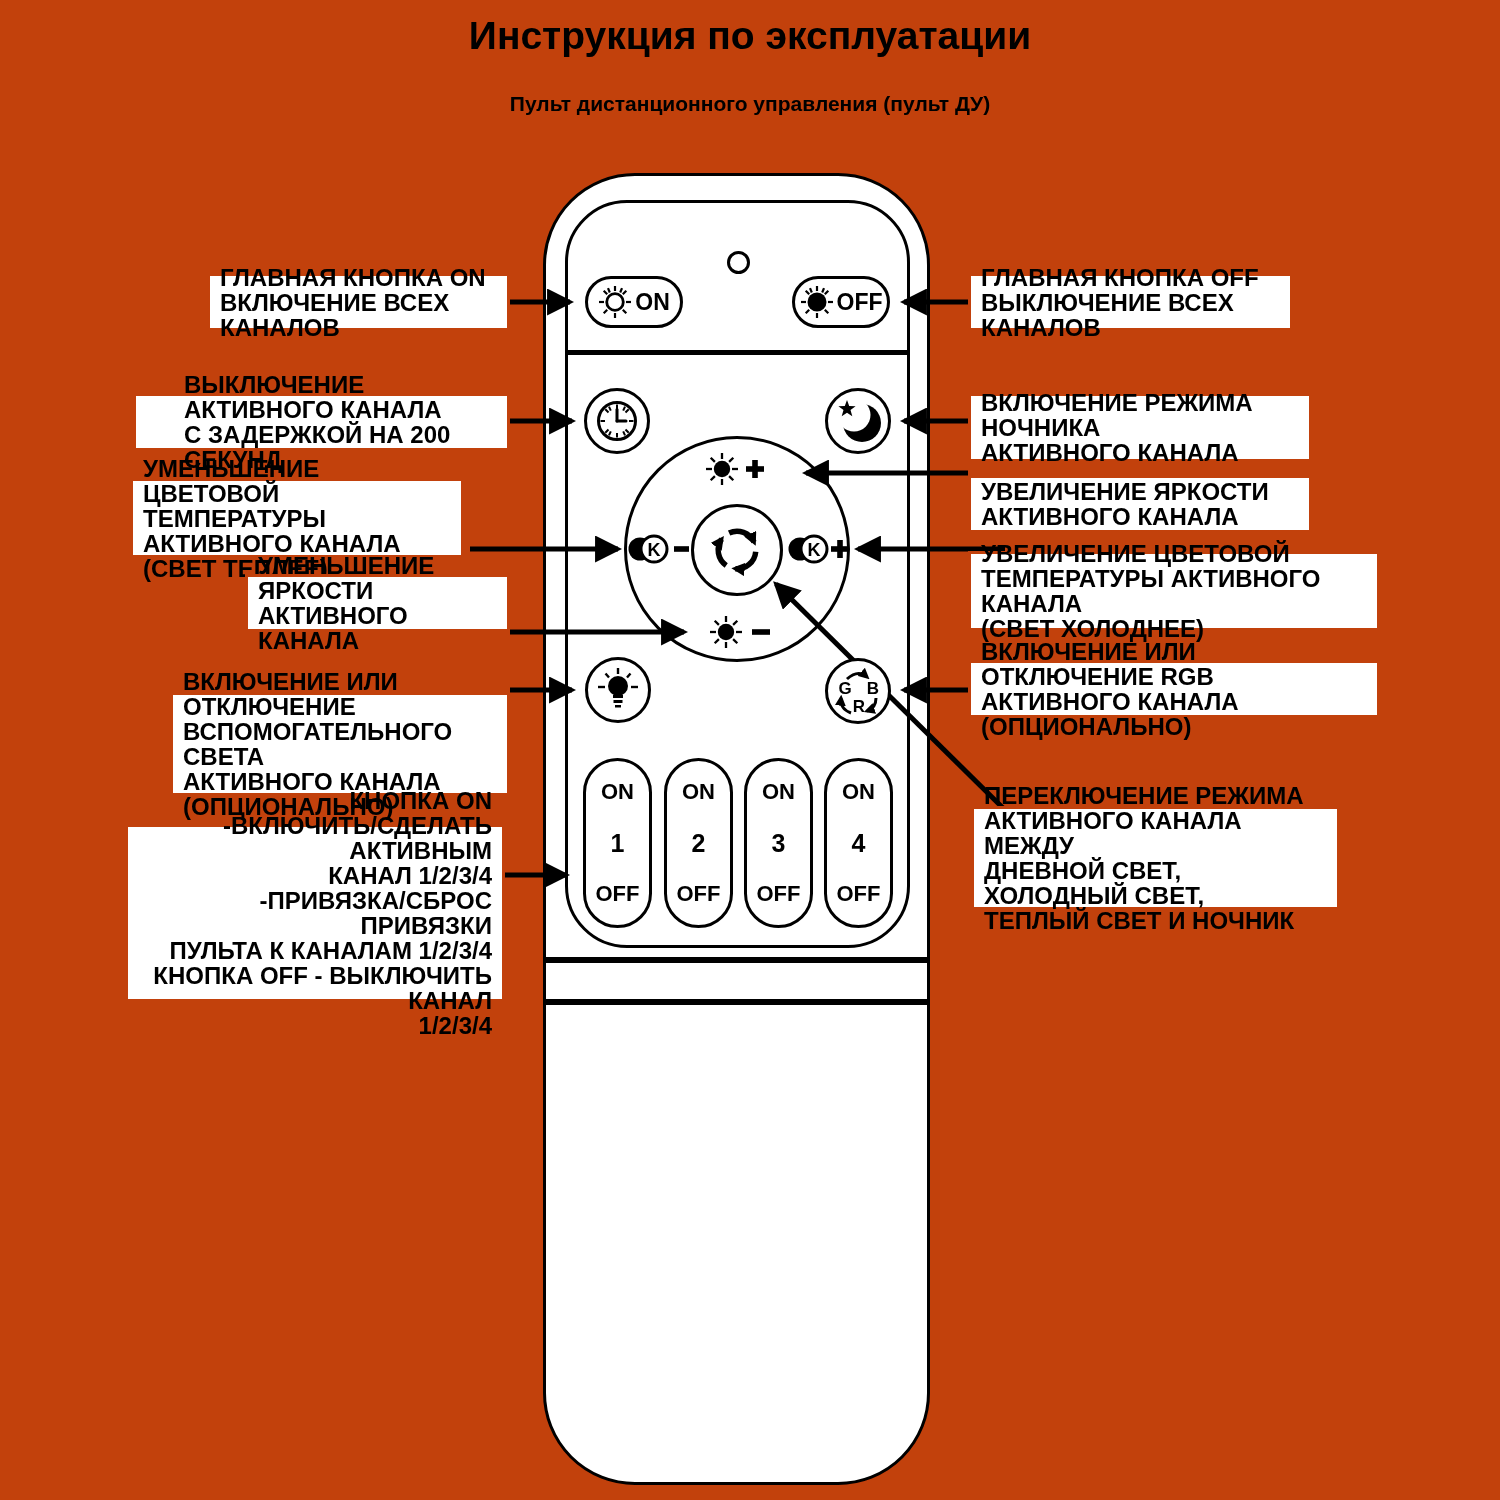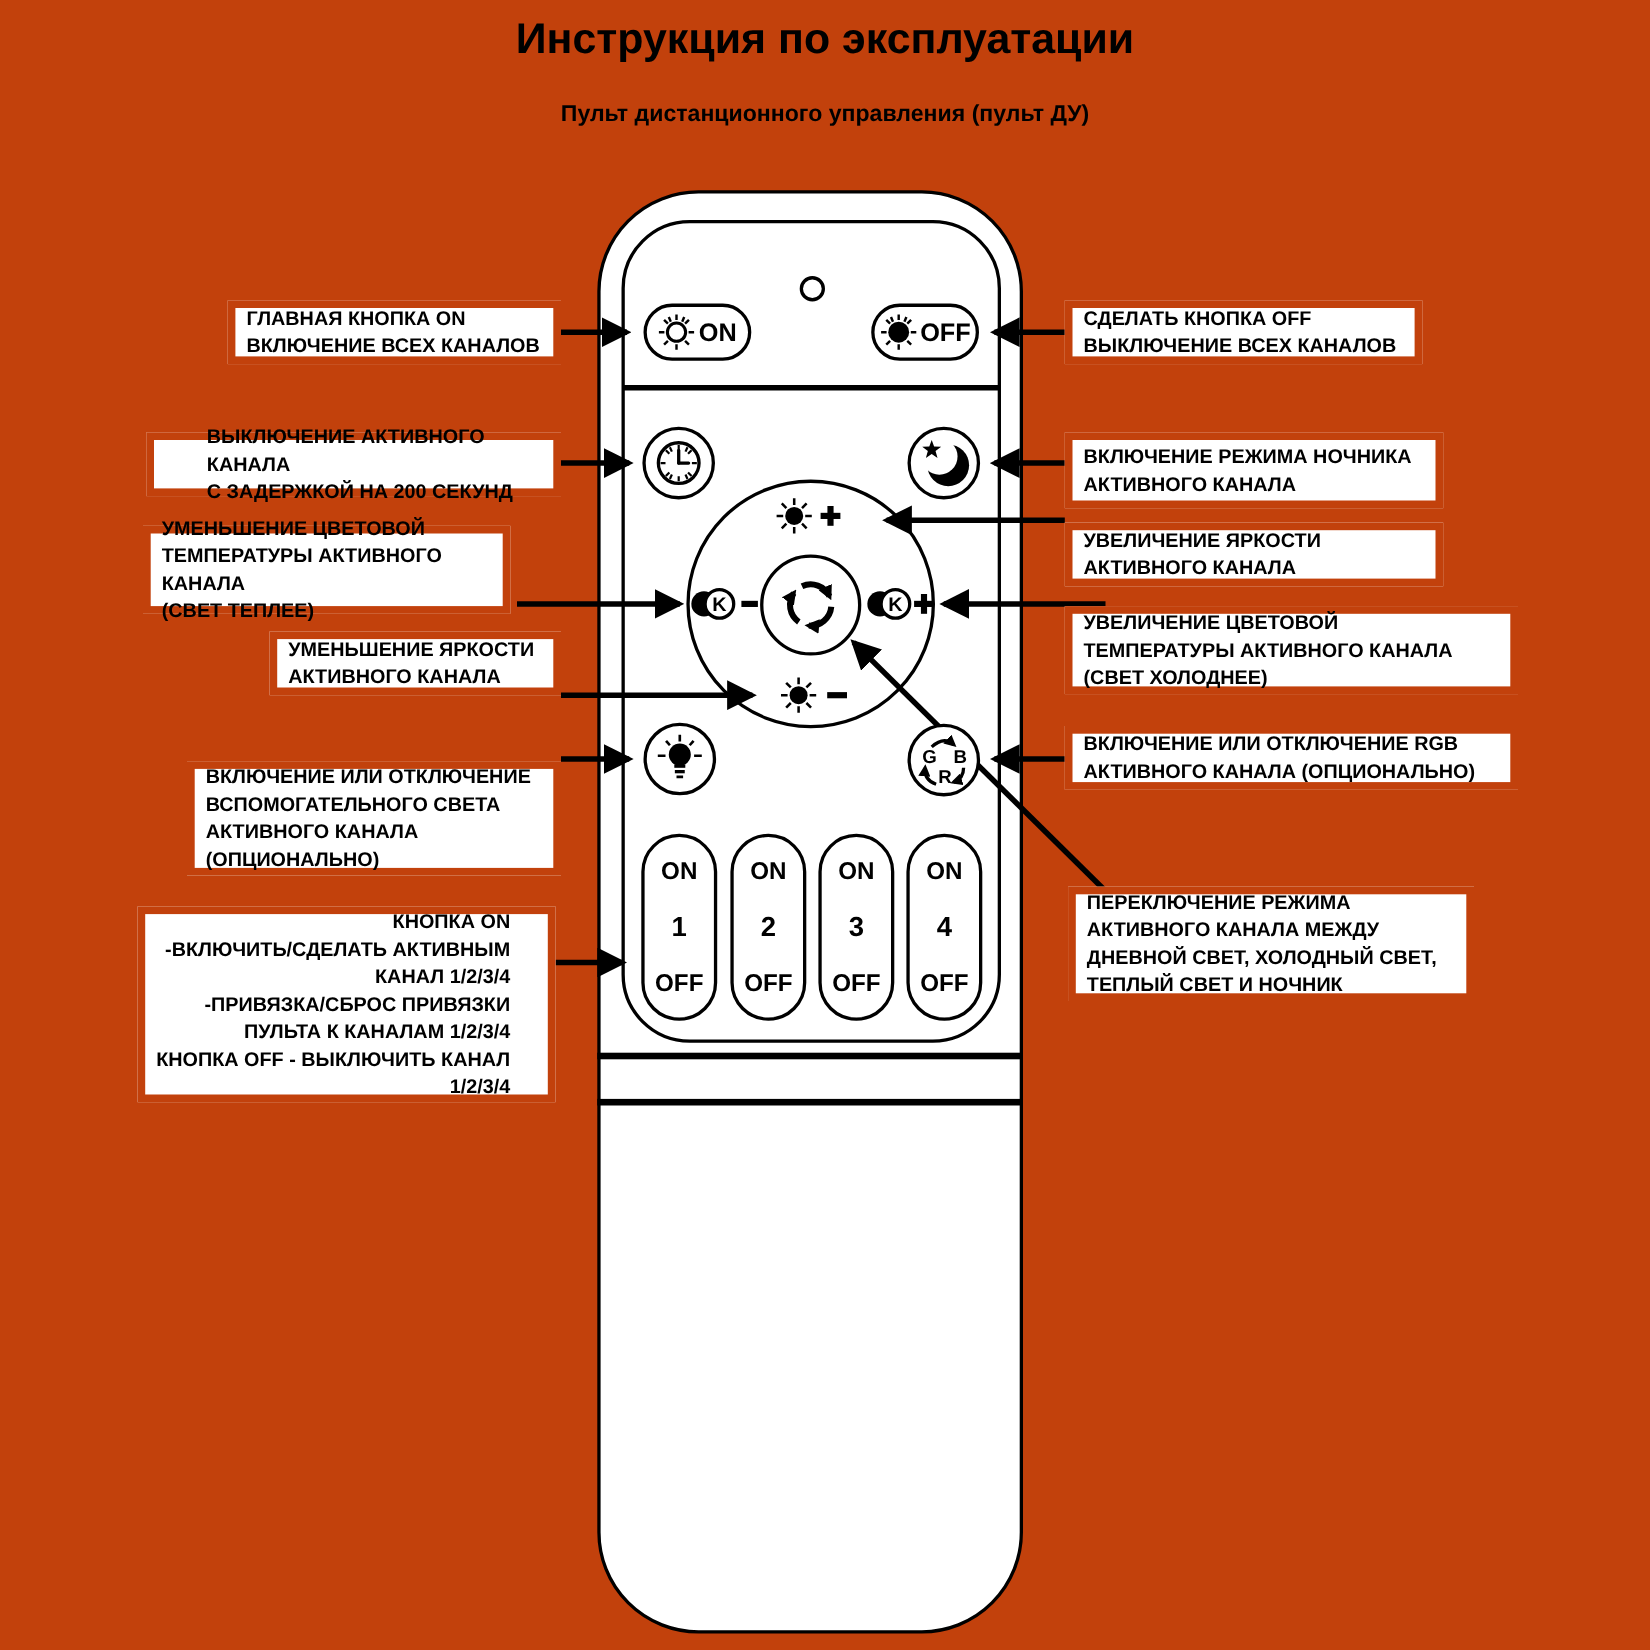--- a/index.html
+++ b/index.html
@@ -1,21 +1,21 @@
 <!DOCTYPE html>
 <html><head>
 <meta charset="utf-8">
 <style>
   html,body{margin:0;padding:0;background:#fff;}
   .stage{position:relative;width:1500px;height:1500px;background:#c2410c;overflow:hidden;
          font-family:"Liberation Sans",sans-serif;color:#000;}
   .abs{position:absolute;box-sizing:border-box;}
   .title{left:0;top:14px;width:1500px;text-align:center;font-size:39px;font-weight:bold;}
   .subtitle{left:0;top:92px;width:1500px;text-align:center;font-size:21px;font-weight:bold;}
-  .callout{border:7px solid #c2410c;background:#fff;font-weight:bold;font-size:18px;line-height:25px;
+  .callout{border:3px solid #c2410c;background:#fff;font-weight:bold;font-size:24px;line-height:25px;
            white-space:pre-line;display:flex;align-items:center;padding:2px 10px;z-index:8;}
   .body-part{border:3px solid #000;background:#fff;}
   .hline{background:#000;z-index:3;}
   .circle-btn{border:3px solid #000;border-radius:50%;background:#fff;display:flex;
               align-items:center;justify-content:center;z-index:10;}
   .pill-btn{border:3px solid #000;border-radius:28px;background:#fff;display:flex;align-items:center;
             justify-content:center;gap:3px;z-index:10;font-weight:bold;font-size:23px;}
   .ch-pill{border:3px solid #000;border-radius:36px;background:#fff;display:flex;flex-direction:column;
            align-items:center;justify-content:space-between;padding:18px 0;z-index:10;
            font-weight:bold;font-size:22px;}
@@ -269,21 +269,21 @@
 АКТИВНОГО КАНАЛА
 (ОПЦИОНАЛЬНО)</div>
   <div class="abs callout" style="left:125px;top:824px;width:380px;height:178px;text-align:right;">КНОПКА ON
 -ВКЛЮЧИТЬ/СДЕЛАТЬ АКТИВНЫМ
 КАНАЛ 1/2/3/4
 -ПРИВЯЗКА/СБРОС ПРИВЯЗКИ
 ПУЛЬТА К КАНАЛАМ 1/2/3/4
 КНОПКА OFF - ВЫКЛЮЧИТЬ КАНАЛ
 1/2/3/4</div>
 
-  <div class="abs callout" style="left:968px;top:273px;width:325px;height:58px;">СДЕЛАТЬ КНОПКА OFF
+  <div class="abs callout" style="left:968px;top:273px;width:325px;height:58px;">ГЛАВНАЯ КНОПКА OFF
 ВЫКЛЮЧЕНИЕ ВСЕХ КАНАЛОВ</div>
   <div class="abs callout" style="left:968px;top:393px;width:344px;height:69px;">ВКЛЮЧЕНИЕ РЕЖИМА НОЧНИКА
 АКТИВНОГО КАНАЛА</div>
   <div class="abs callout" style="left:968px;top:475px;width:344px;height:58px;">УВЕЛИЧЕНИЕ ЯРКОСТИ
 АКТИВНОГО КАНАЛА</div>
   <div class="abs callout" style="left:968px;top:551px;width:412px;height:80px;">УВЕЛИЧЕНИЕ ЦВЕТОВОЙ
 ТЕМПЕРАТУРЫ АКТИВНОГО КАНАЛА
 (СВЕТ ХОЛОДНЕЕ)</div>
   <div class="abs callout" style="left:971px;top:806px;width:369px;height:104px;">ПЕРЕКЛЮЧЕНИЕ РЕЖИМА
 АКТИВНОГО КАНАЛА МЕЖДУ

